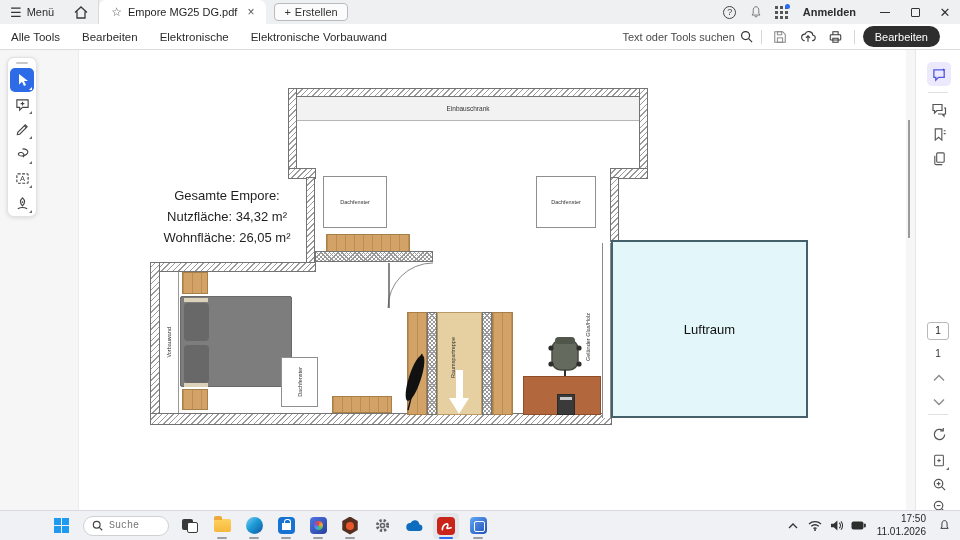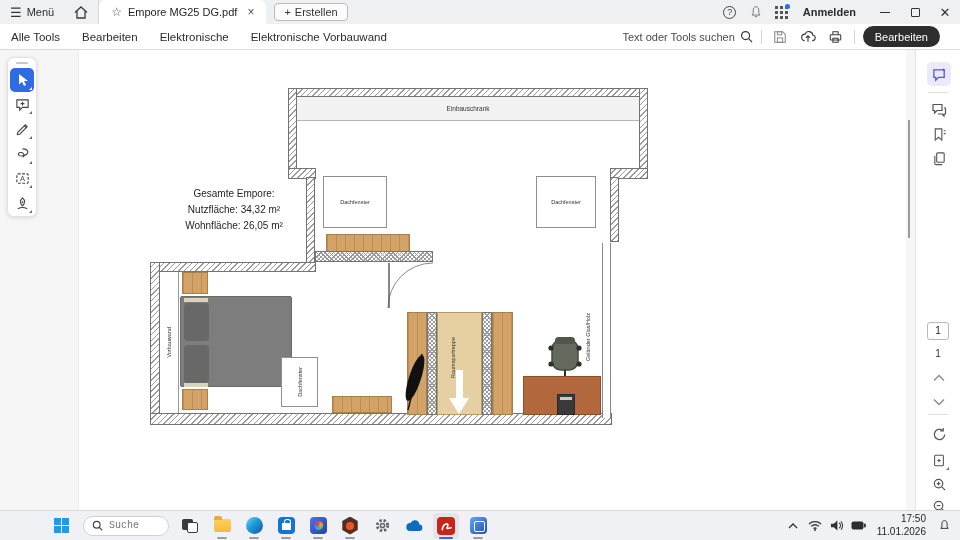--- a/index.html
+++ b/index.html
@@ -60,21 +60,21 @@
   .page-total { position:absolute; left:11px; top:298px; width:22px; text-align:center; font-size:10px; color:#333; }
 
   
   .wall { position:absolute; background:repeating-linear-gradient(315deg,#9a9a9a 0 1px,#ffffff 1px 4px); border:1px solid #737373; }
   .xwall { position:absolute; background-color:#fff; background-image:repeating-linear-gradient(45deg,#9a9a9a 0 1px,transparent 1px 3px),repeating-linear-gradient(315deg,#9a9a9a 0 1px,transparent 1px 3px); border:1px solid #737373; }
   .thinwall { position:absolute; background:#fff; border-left:1px solid #8a8a8a; border-right:1px solid #8a8a8a; }
   .wood { position:absolute; background:#d2a266; background-image:repeating-linear-gradient(90deg,rgba(120,80,30,.25) 0 1px,transparent 1px 9px); border:1px solid #a87f49; }
   .df { position:absolute; background:#fff; border:1px solid #8f8f8f; display:flex; align-items:center; justify-content:center; font-size:5.5px; color:#333; }
   .plan-lbl-v { writing-mode:vertical-rl; transform:rotate(180deg); font-size:5.5px; color:#333; white-space:nowrap; }
   #einbau { position:absolute; left:297px; top:47px; width:342px; height:24px; background:#f2f2f2; border-bottom:1px solid #b5b5b5; display:flex; align-items:center; justify-content:center; font-size:6.5px; color:#333; }
-  #summary { position:absolute; left:159px; top:136px; width:150px; text-align:center; font-size:10px; color:#1f1f1f; line-height:1.6; }
+  #summary { position:absolute; left:152px; top:136px; width:150px; text-align:center; font-size:13px; color:#1f1f1f; line-height:1.6; }
   #luftraum { position:absolute; left:611px; top:190px; width:197px; height:178px; background:#e3f6f9; border:2px solid #44606a; display:flex; align-items:center; justify-content:center; font-size:13px; color:#111; }
   #bed { position:absolute; left:180px; top:246px; width:112px; height:91px; background:#7d7d7d; border:1px solid #6a6a6a; border-radius:2px; }
   .pillow { position:absolute; width:25px; height:38px; background:#686868; border-radius:4px; left:3px; }
   .bedstrip { position:absolute; width:24px; height:4px; background:#dcd2ba; left:3px; }
   #desk { position:absolute; left:523px; top:326px; width:78px; height:39px; background:#b2673c; border:1px solid #8e4e2a; }
   #drawer { position:absolute; left:33px; top:17px; width:18px; height:21px; background:#3a3a3a; border:1px solid #2a2a2a; }
   #drawer .dline { position:absolute; left:2px; width:12px; height:3px; background:#c9c9c9; top:2px; }
   .arrow-stem { position:absolute; left:456px; top:320px; width:7px; height:29px; background:#fff; }
   .arrow-head { position:absolute; left:449px; top:348px; width:0; height:0; border-left:10.5px solid transparent; border-right:10.5px solid transparent; border-top:16px solid #fff; }
   #stair-mid { position:absolute; left:437px; top:262px; width:45px; height:103px; background:#e6cfa1; border:1px solid #b99a64; }
@@ -296,20 +296,23 @@
   <div id="desk">
     <div id="drawer">
         <div class="dline"></div>
       </div>
   </div>
 
   <div class="thinwall" style="left:602px;top:193px;width:9px;height:175px"></div>
   <div id="gel-lbl">
       <span class="plan-lbl-v">Geländer Glas/Holz</span>
     </div>
+  <div id="luftraum">
+      <span>Luftraum</span>
+    </div>
 
   <div id="left-tools">
     <div class="drag-h"></div>
     <div class="ltool active">
       <svg width="13" height="14" viewBox="0 0 13 14">
           <path d="M3 1 L3 11.5 L6 8.8 L8 13 L10 12 L8 8 L12 8 Z" fill="#fff"></path>
         </svg>
       <span class="tri"></span>
     </div>
     <div class="ltool">

